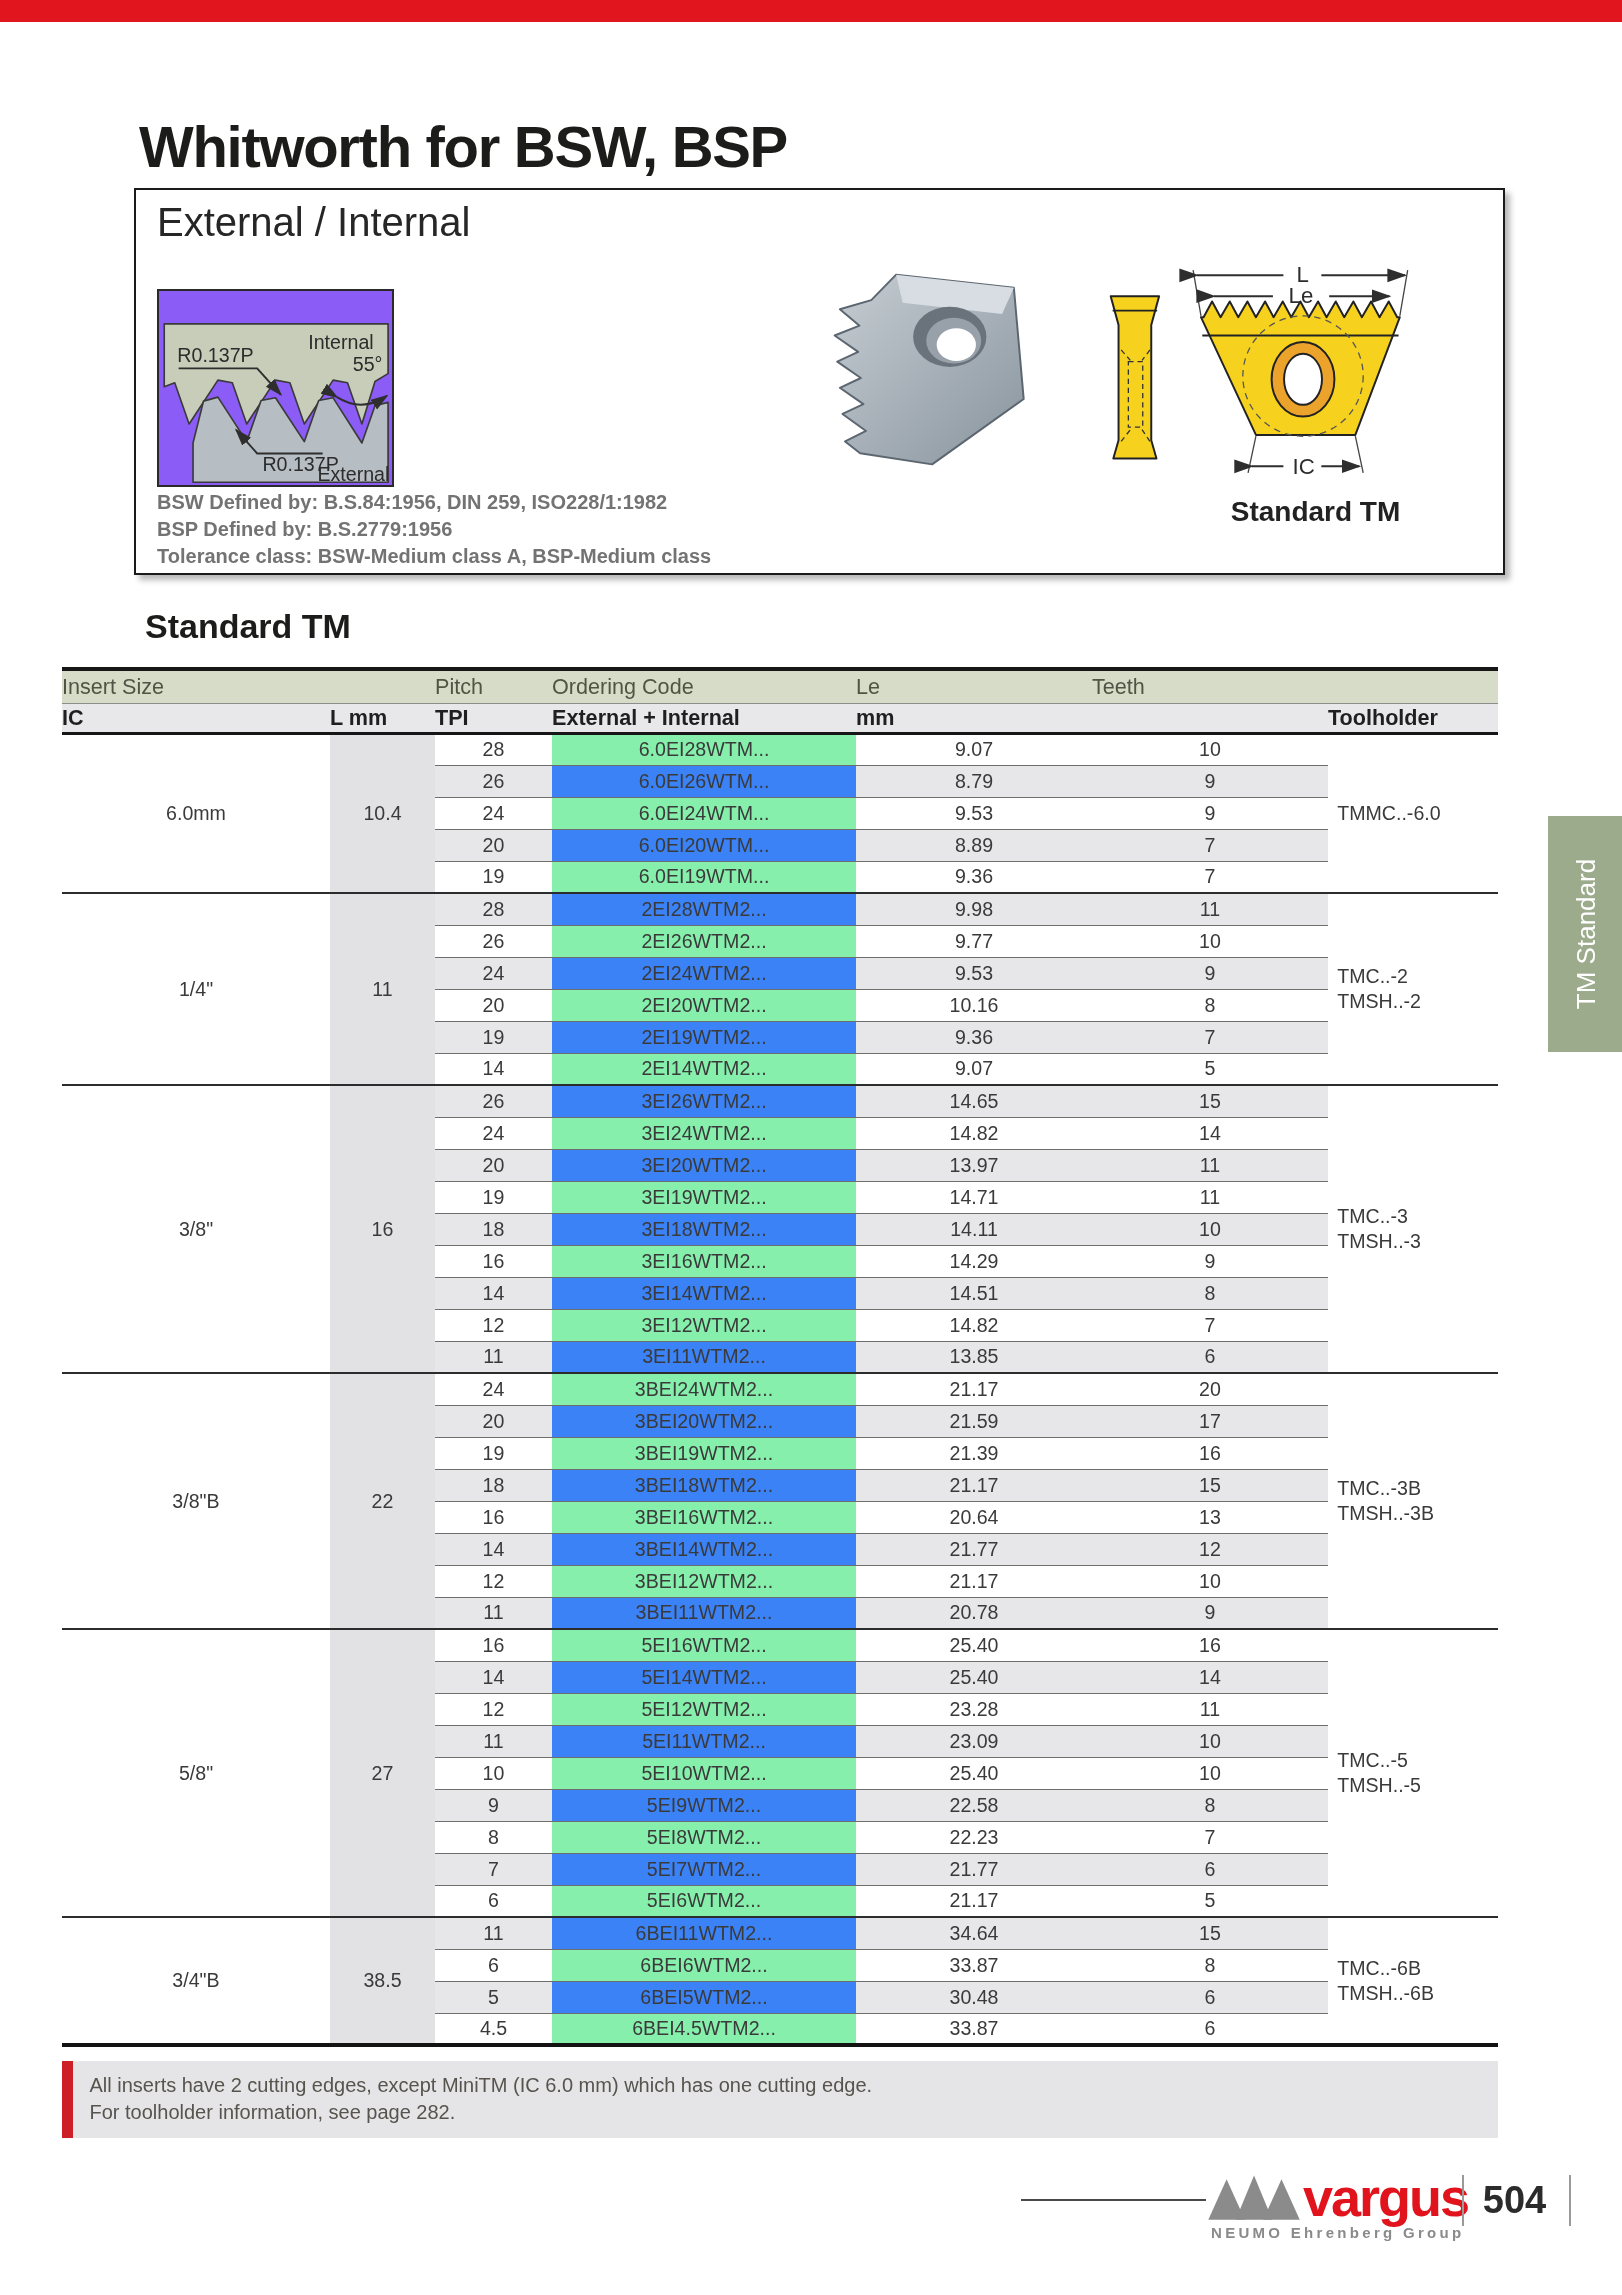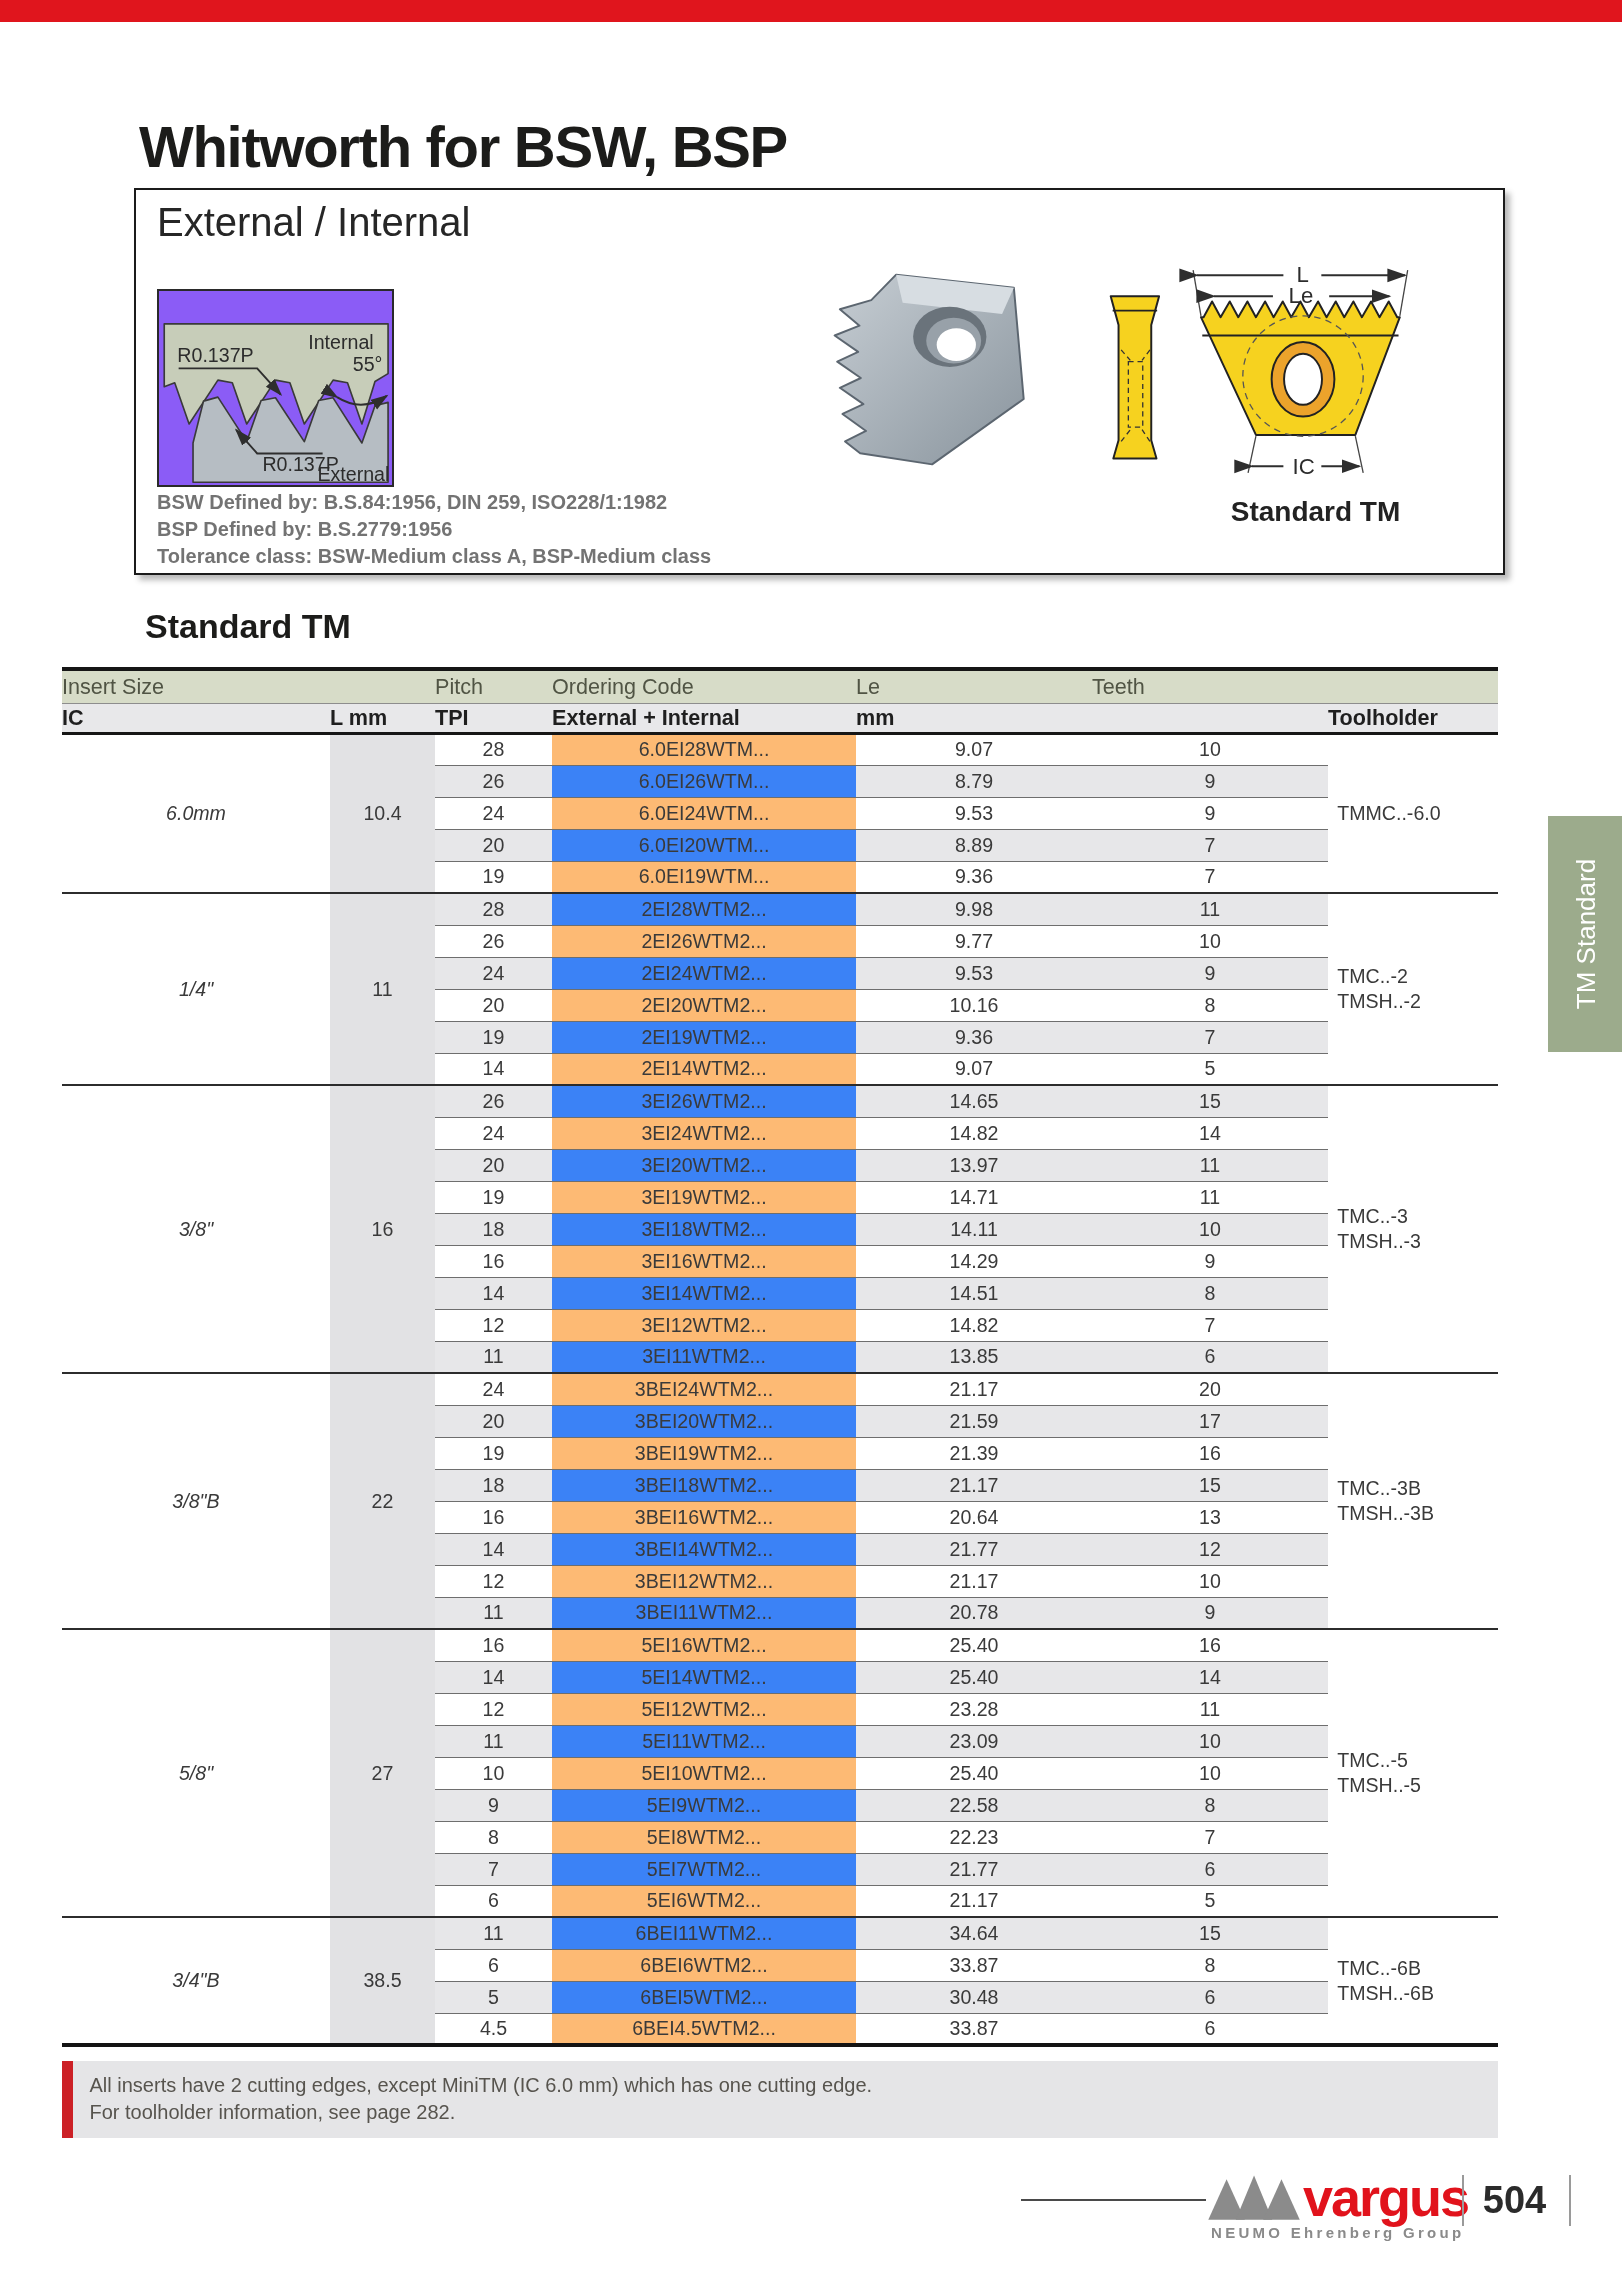--- a/index.html
+++ b/index.html
@@ -23,27 +23,27 @@
   
   #section-title { left:145px; top:607px; font-size:34px; font-weight:bold; color:#1c1c1a; }
 
   
   #table-wrap { left:62px; top:667px; width:1436px; }
   table { border-collapse:collapse; table-layout:fixed; width:1436px; }
   thead td { text-align:left; vertical-align:middle; }
   thead tr.h1 td { background:#d7dcc8; height:34px; font-size:21.6px; color:#505444; border-top:4.6px solid #161616; border-bottom:1.3px solid #8d8d8d; }
   thead tr.h2 td { background:#e8e8ea; height:30px; font-size:21.6px; font-weight:bold; color:#1f1f1f; border-bottom:3.3px solid #161616; }
   tbody td { height:32px; font-size:19.6px; color:#3a3a3a; text-align:center; vertical-align:middle; }
-  td.ic   { background:#ffffff;font-style:italic; }
+  td.ic   { background:#ffffff; }
   td.lcol { background:#e2e2e4; }
   td.thcol{ background:#ffffff; text-align:left; padding-left:9.2px; font-size:19.6px; line-height:25px; white-space:pre-line; color:#3a3a3a; }
   tr.even td.mid { background:#ffffff; }
   tr.odd  td.mid { background:#e7e7e9; }
   tr.even td.code { background:#ead f; }
-  tr.even td.code { background:#fdba74;text-align:center; }
+  tr.even td.code { background:#86efac;text-align:center; }
   tr.odd  td.code { background:#3b82f6; }
   tr.sep td.mid { border-bottom:1.3px solid #6e6e6e; }
   tr.glast td.mid { border-bottom:2.6px solid #2c2c2c; }
   td.gb { border-bottom:2.6px solid #2c2c2c; }
   tr.tlast td.mid, td.tb { border-bottom:4.6px solid #131313; }
 
   
   #footnote { left:62px; top:2061px; width:1436px; height:77px; background:#e5e5e7; }
   #footnote-bar { left:0; top:0; width:10.5px; height:77px; background:#cc2026; position:absolute; }
   #footnote-text { position:absolute; left:27.5px; top:10.5px; font-size:20px; line-height:27.5px; color:#57544e; }

